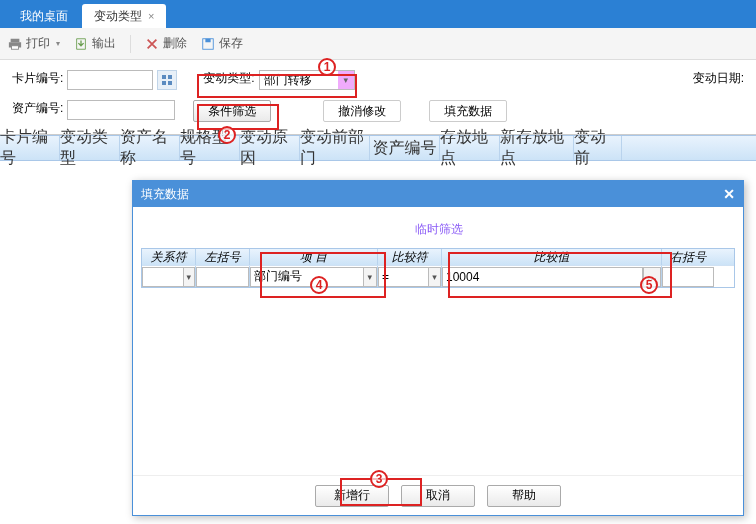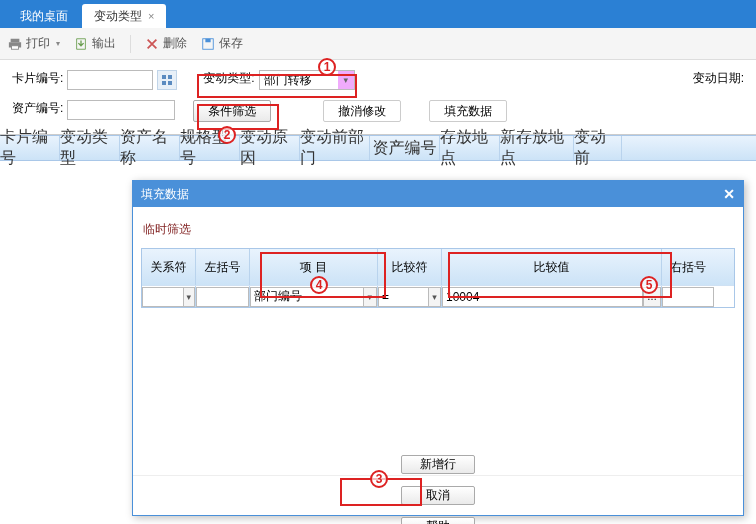--- a/index.html
+++ b/index.html
@@ -35,32 +35,32 @@
   
   
   .anno { position: absolute; border: 2px solid #dd2222; pointer-events: none; z-index: 50;}
   .anno-num { position: absolute; width: 18px; height: 18px; border: 2px solid #dd2222; border-radius: 50%; color: #dd2222; font-weight: bold; display: flex; align-items: center; justify-content: center; font-size: 12px; background: rgba(255,255,255,0.7); z-index: 51;}
   
   
   .dialog { position: absolute; left: 132px; top: 180px; width: 612px; height: 336px; border: 1px solid #4a90d9; background: #fff; box-shadow: 2px 2px 8px rgba(0,0,0,.25); z-index: 40; display:flex; flex-direction:column;}
   .dlg-title { height: 26px; background: #4a90d9; color: #fff; display: flex; align-items: center; padding: 0 8px; justify-content: space-between;}
   .dlg-close { color: #fff; cursor: pointer; font-size: 14px; font-weight: bold;}
   .dlg-body { flex: 1; padding: 10px 8px; display:flex; flex-direction:column; }
-  .dlg-sub { margin: 4px 0 10px 2px; color: #7f1d1d;}
+  .dlg-sub { margin: 4px 0 10px 2px; color: #8b5cf6; text-align: center;}
   .filter-grid { border: 1px solid #a9c7e8; }
-  .fg-head { display: flex; background: linear-gradient(#e9f3fd,#cce3f7); height: 36px;}
+  .fg-head { display: flex; background: linear-gradient(#e9f3fd,#cce3f7); height: 16px; font-style: italic;}
   .fg-cell { border-right: 1px solid #b9d3ed; display:flex; align-items:center; justify-content:center;}
   .fg-row { display: flex; height: 22px; border-top: 1px solid #cfe1f3;}
   .fg-row .fg-cell { background: #fff; justify-content: flex-start; padding: 0;}
   .fg-row input { width: 100%; height: 20px; border: 1px solid #bbb; font-size: 12px; padding: 0 3px;}
   .fg-row .dd { display:flex; width:100%; height:20px;}
   .fg-row .dd input { border-right:none;}
   .fg-row .dd .arr { width:16px; border:1px solid #bbb; display:flex; align-items:center; justify-content:center; font-size:9px; color:#555; background:#f4f4f4;}
   .dot-btn { width: 18px; height:20px; border:1px solid #bbb; background:#f4f4f4; font-size:10px; display:flex; align-items:center; justify-content:center;}
-  .dlg-buttons { height: 40px; display:flex; align-items:center; justify-content:center; gap:12px; border-top: 1px solid #eee; flex-direction: column; }
+  .dlg-buttons { height: 40px; display:flex; align-items:center; justify-content:center; gap:12px; border-top: 1px solid #eee; }
   
   .ic-print { fill:#888;} .ic-export{fill:#6a9e4f;} .ic-del{fill:#c55;} .ic-save{fill:#4a90d9;}
 </style>
 </head>
 <body>
 
 <div class="top-tabs">
   <div class="top-tab">我的桌面</div>
   <div class="top-tab active">
     <span>变动类型</span>

